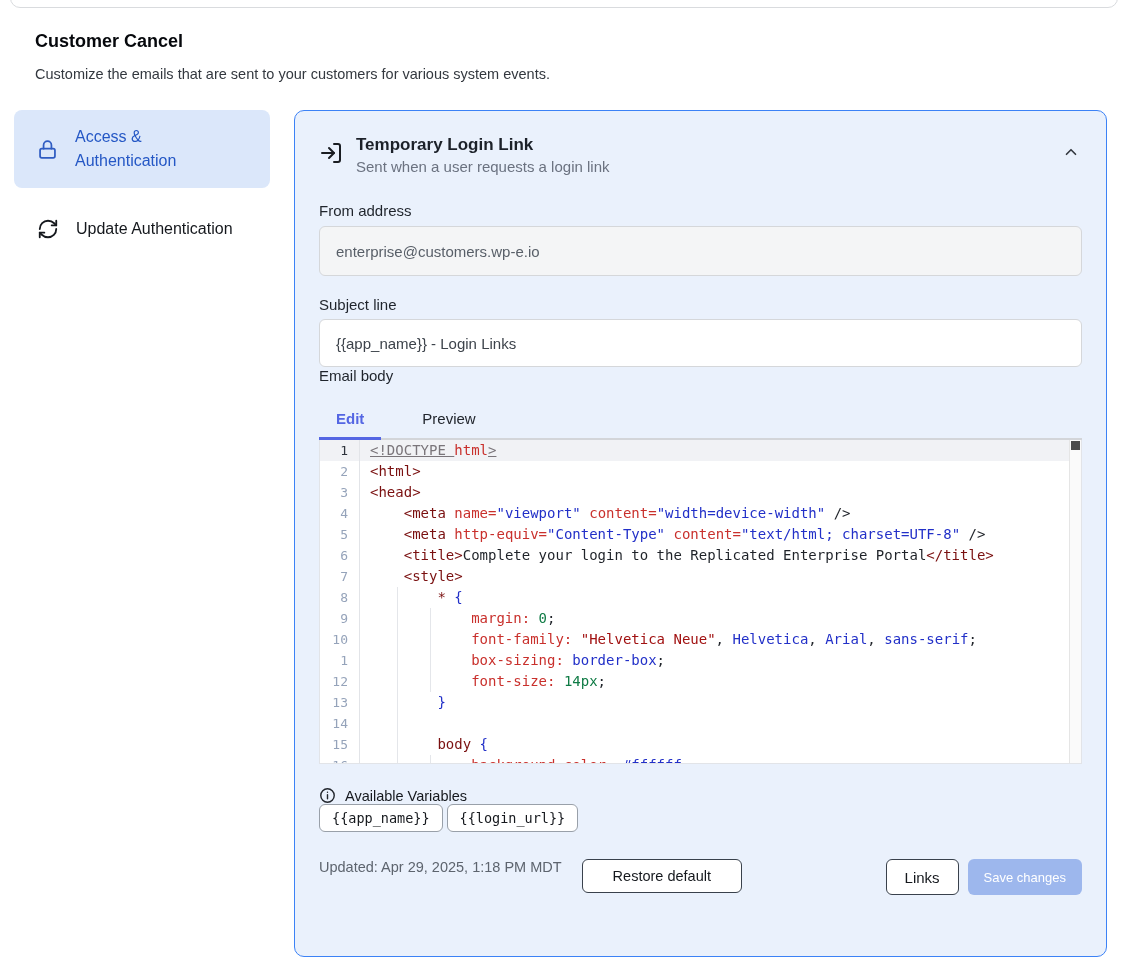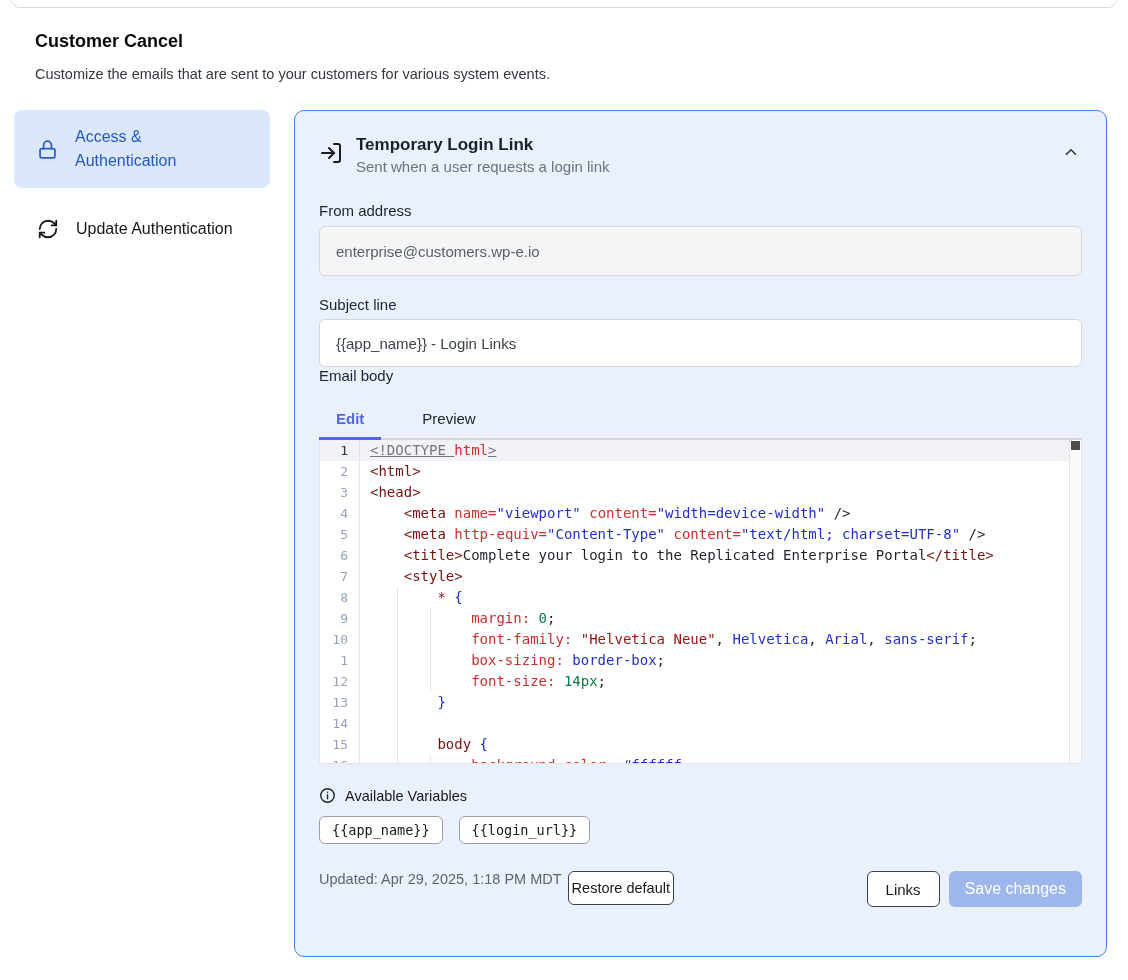--- a/index.html
+++ b/index.html
@@ -63,33 +63,33 @@
   .tk-m { color:#7a757a;text-decoration:underline; } .tk-t { color:#7a1010; } .tk-a { color:#c9302c; }
   .tk-v { color:#2230c8; } .tk-s { color:#a11111; } .tk-n { color:#0f7b45; }
   .tk-b { color:#2230c8; } .tk-p { color:#1f2329; }
   .vscroll { position:absolute; top:0; right:0; bottom:0; width:12px; background:#fafafa;
     border-left:1px solid #e5e5e5; z-index:3; }
   .vthumb { position:absolute; top:1px; right:1px; width:9px; height:9px; background:#4c4c4c; cursor:grab; }
 
   
   .vars-row { margin-top:23px; display:flex; align-items:center; gap:9px; }
   .vars-label { font-size:14.5px; color:#15181d; }
-  .chips { margin-top:12px; display:flex; gap:16px; }
+  .chips { display:flex; gap:4px; }
   .chip { height:28px; display:inline-flex; align-items:center; padding:0 12px;
     background:#fff; border:1px solid #99a0a9; border-radius:6px;
     font:13.5px "DejaVu Sans Mono", monospace; color:#15181d; cursor:pointer; }
 
   
   .panel-footer { margin-top:27px; display:flex; align-items:flex-start; }
   .updated-text { font-size:14.5px; color:#5d646e; }
   .btn { font-family:"Liberation Sans", sans-serif; border-radius:6px; cursor:pointer; }
   .btn-outline { background:#fff; border:1.5px solid #39414c; color:#15181d; }
-  .btn-restore { margin-left:6px; height:34px; padding:0 3px; font-size:14.5px; }
+  .btn-restore { margin-left:20px; height:34px; padding:0 30px; font-size:14.5px; }
   .btn-cancel { margin-left:auto; height:36px; padding:0 18px; font-size:15px; }
-  .btn-save { margin-left:9px; height:36px; padding:8px 16px; font-size:16px;
+  .btn-save { margin-left:9px; height:36px; padding:8px 16px; font-size:13px;
     background:#9db7ed; border:none; color:#ffffff; }
   svg { display:block; }
 </style>
 </head>
 <body>
 
 <div class="stage">
 
   <div class="top-card-edge"></div>
 

